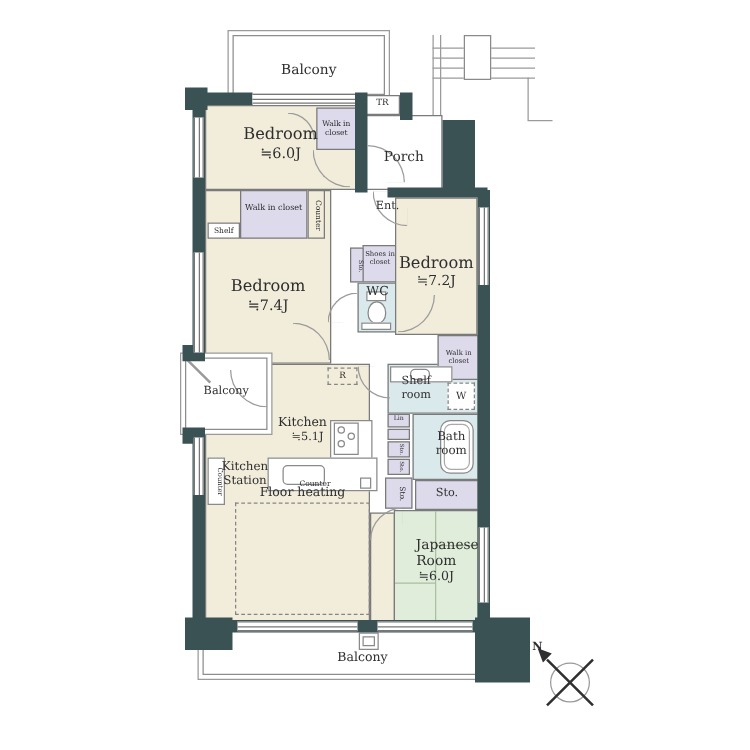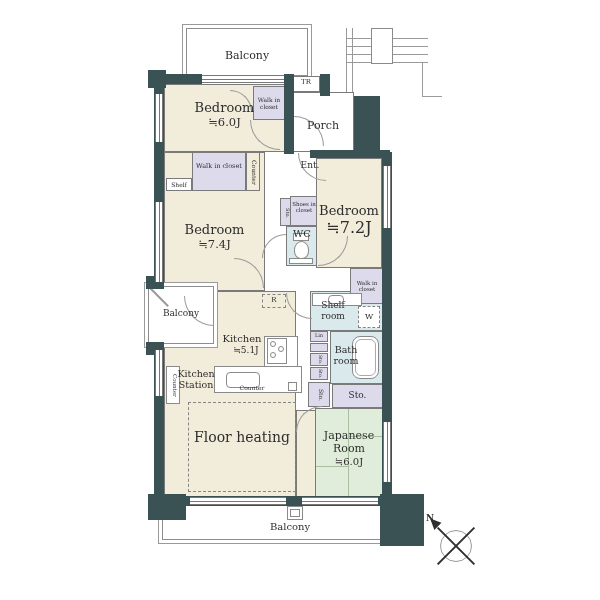--- a/index.html
+++ b/index.html
@@ -156,42 +156,42 @@
   <div class="lbl" style="left:166px;top:181px;width:26px;font-size:6px;">Shelf</div>
   <div class="lbl" style="left:164px;top:222px;width:101px;font-size:13px;">Bedroom</div>
   <div class="lbl" style="left:164px;top:238px;width:101px;font-size:11.5px;">≒7.4J</div>
 
   <div class="lbl" style="left:288px;top:160px;width:44px;font-size:9px;">Ent.</div>
   <div class="lbl" style="left:291px;top:201px;width:26px;font-size:5.5px;">Shoes in closet</div>
   <div class="lbl vtext" style="left:282px;top:204px;width:8px;height:18px;font-size:5px;">Sto.</div>
   <div class="lbl" style="left:286px;top:228px;width:32px;font-size:10px;">WC</div>
 
   <div class="lbl" style="left:316px;top:203px;width:66px;font-size:13px;">Bedroom</div>
-  <div class="lbl" style="left:316px;top:219px;width:66px;font-size:16px;">≒7.2J</div>
+  <div class="lbl" style="left:316px;top:219px;width:66px;font-size:11px;">≒7.2J</div>
   <div class="lbl" style="left:352px;top:280px;width:30px;font-size:5.5px;">Walk in closet</div>
 
   <div class="lbl" style="left:310px;top:300px;width:46px;font-size:9px;">Shelf room</div>
   <div class="lbl" style="left:358px;top:312px;width:22px;font-size:8px;">W</div>
-  <div class="lbl" style="left:331px;top:344px;width:30px;font-size:9.5px;">Bath room</div>
+  <div class="lbl" style="left:346px;top:344px;width:30px;font-size:9.5px;">Bath room</div>
   <div class="lbl" style="left:310px;top:333px;width:18px;font-size:5px;">Lin</div>
   <div class="lbl vtext" style="left:314px;top:354px;width:9px;height:11px;font-size:4.5px;">Sto.</div>
   <div class="lbl vtext" style="left:314px;top:368px;width:9px;height:11px;font-size:4.5px;">Sto.</div>
   <div class="lbl vtext" style="left:312px;top:385px;width:13px;height:20px;font-size:6px;">Sto.</div>
   <div class="lbl" style="left:332px;top:390px;width:51px;font-size:9px;">Sto.</div>
 
   <div class="lbl" style="left:262px;top:296px;width:24px;font-size:7px;">R</div>
   <div class="lbl" style="left:212px;top:333px;width:60px;font-size:10px;">Kitchen</div>
   <div class="lbl" style="left:216px;top:345px;width:60px;font-size:9px;">≒5.1J</div>
   <div class="lbl" style="left:222px;top:384px;width:60px;font-size:6px;">Counter</div>
   <div class="lbl" style="left:172px;top:368px;width:48px;font-size:9.5px;">Kitchen Station</div>
   <div class="lbl vtext" style="left:169px;top:370px;width:9px;height:30px;font-size:5.5px;">Counter</div>
 
-  <div class="lbl" style="left:188px;top:429px;width:108px;font-size:14px;">Floor heating</div>
-
-  <div class="lbl" style="left:315px;top:430px;width:68px;font-size:11px;">Japanese</div>
+  <div class="lbl" style="left:188px;top:389px;width:108px;font-size:10px;">Floor heating</div>
+
+  <div class="lbl" style="left:315px;top:430px;width:68px;font-size:11px;text-align:right;">Japanese</div>
   <div class="lbl" style="left:315px;top:443px;width:68px;font-size:11px;">Room</div>
   <div class="lbl" style="left:315px;top:456px;width:68px;font-size:10px;">≒6.0J</div>
 
   <div class="lbl" style="left:150px;top:308px;width:62px;font-size:9px;">Balcony</div>
   <div class="lbl" style="left:162px;top:521px;width:256px;font-size:10px;">Balcony</div>
 
   <div class="abs" style="left:421px;top:511px;width:70px;height:70px;">
     <div class="abs" style="left:19px;top:19px;width:32px;height:32px;border:1.5px solid #9a9a9a;border-radius:50%;"></div>
     <div class="abs" style="left:9px;top:34px;width:52px;height:2px;background:#2f2f2f;transform:rotate(45deg);"></div>
     <div class="abs" style="left:9px;top:34px;width:52px;height:2px;background:#2f2f2f;transform:rotate(-45deg);"></div>

